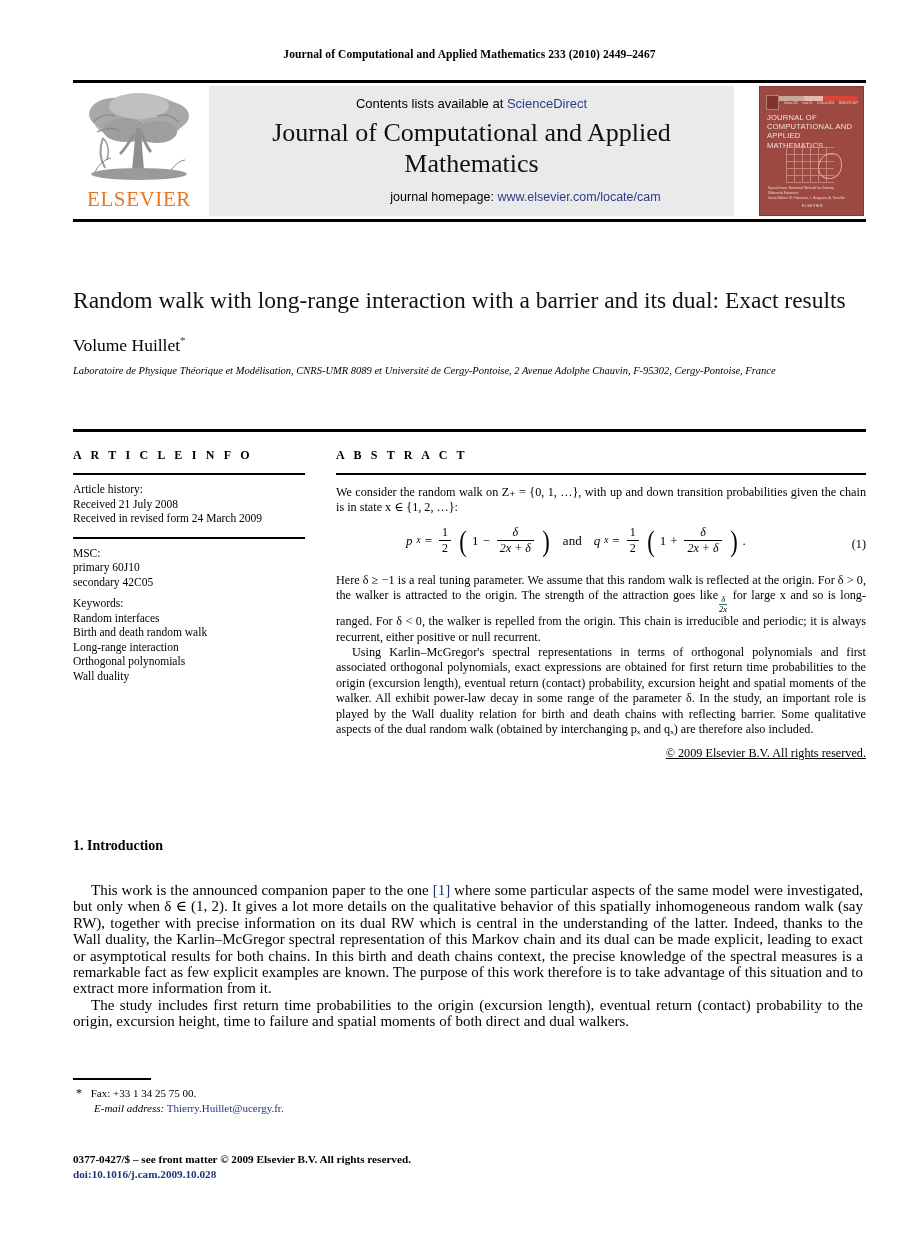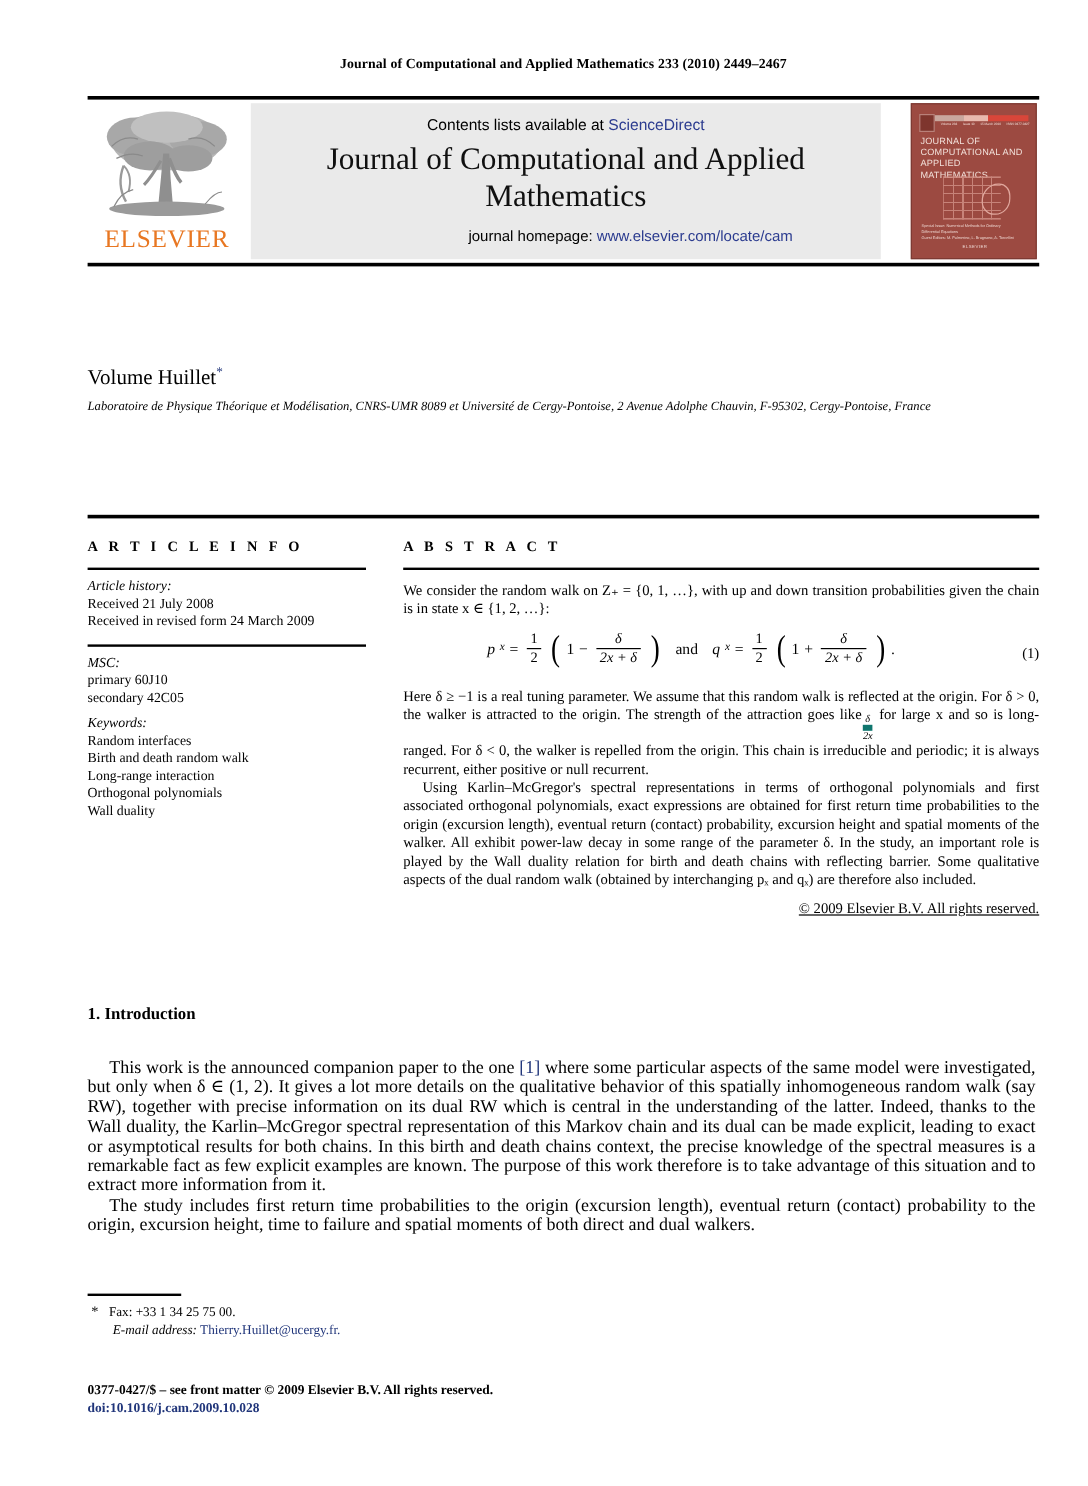--- a/index.html
+++ b/index.html
@@ -231,21 +231,21 @@
     font-weight: bold;
     font-size: 12px;
     letter-spacing: 3.2px;
   }
   .hr-thin {
     height: 2px;
     background: #000;
     margin-top: 10px;
   }
   .info-group { margin-top: 7px; font-size: 11.5px; line-height: 14.5px; }
-  .info-group .lbl { font-style: italic; }
+  .info-group .lbl { }
   .hr-thin2 { height: 2px; background: #000; margin-top: 11px; }
 
   .abs-body {
     margin-top: 10px;
     font-size: 12.2px;
     line-height: 15.4px;
     text-align: justify;
   }
   .abs-body p { margin: 0; }
   .abs-body p.indent { text-indent: 16px; }
@@ -292,21 +292,21 @@
   .sub { font-size: 0.72em; vertical-align: -0.28em; }
   .inline-frac {
     display: inline-flex;
     flex-direction: column;
     align-items: center;
     font-size: 8.6px;
     line-height: 9px;
     vertical-align: -3px;
     margin: 0 1px;
   }
-  .inline-frac .den { border-top: 5px solid #0f766e; font-family: Liberation Serif, serif; }
+  .inline-frac .den { border-top: 1px solid #0f766e; font-family: Liberation Serif, serif; }
 
   
   .section-head {
     position: absolute;
     left: 57px; top: 838px;
     font-size: 14px;
     font-weight: bold;
   }
   .intro {
     position: absolute;
@@ -411,20 +411,21 @@
         <div>Differential Equations</div>
         <div>Guest Editors: M. Palmerino, L. Brugnano, A. Torcellini</div>
       </div>
       <div class="cover-foot">ELSEVIER</div>
     </div>
 
     <div class="rule-bottom"></div>
   </div>
 
   <div class="title-block">
+    <div class="paper-title">Random walk with long-range interaction with a barrier and its dual: Exact results</div>
     <div class="author">
       <span>Volume Huillet</span><sup>*</sup>
     </div>
     <div class="affiliation">Laboratoire de Physique Théorique et Modélisation, CNRS-UMR 8089 et Université de Cergy-Pontoise, 2 Avenue Adolphe Chauvin, F-95302, Cergy-Pontoise, France</div>
   </div>
 
   <div class="rule-section"></div>
 
   <div class="info-col">
     <div class="col-head">A R T I C L E   I N F O</div>

